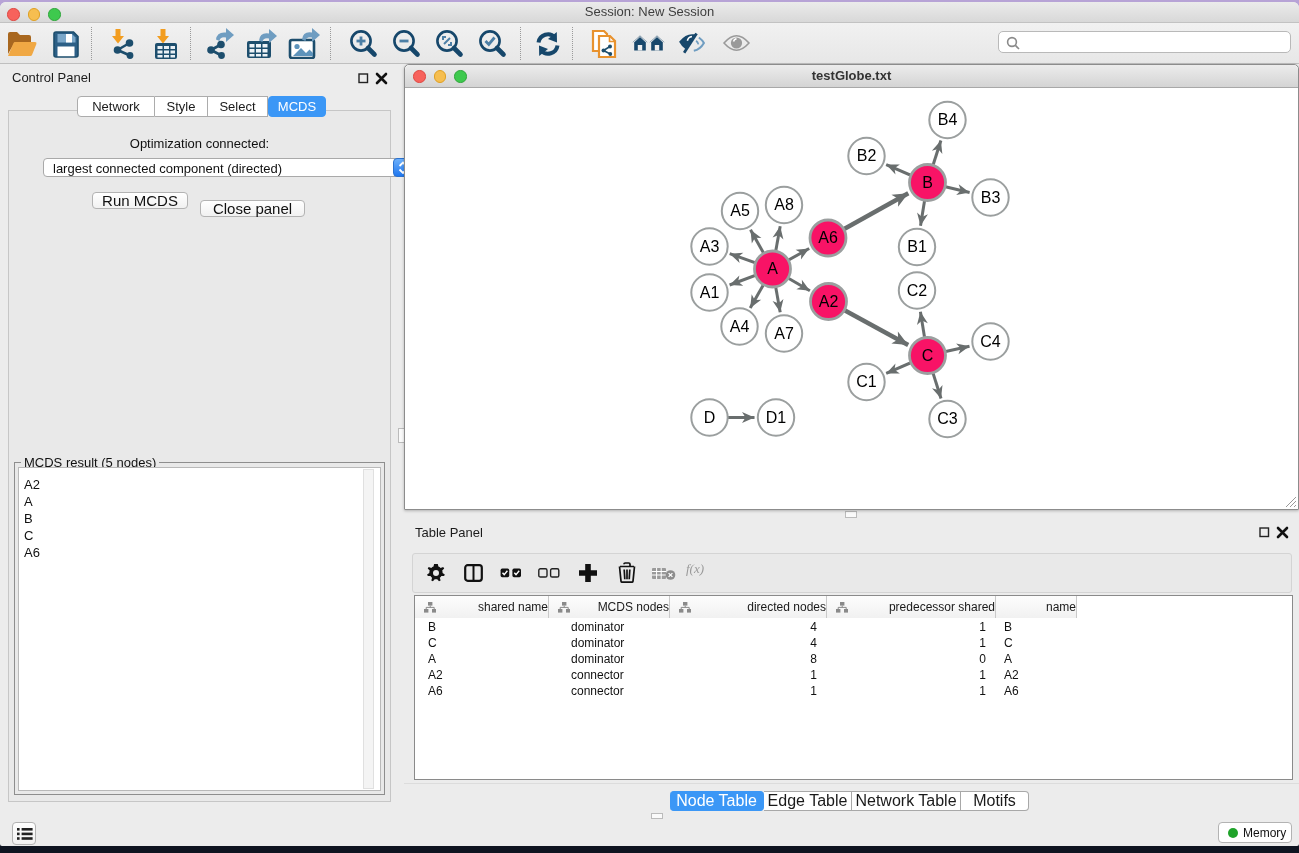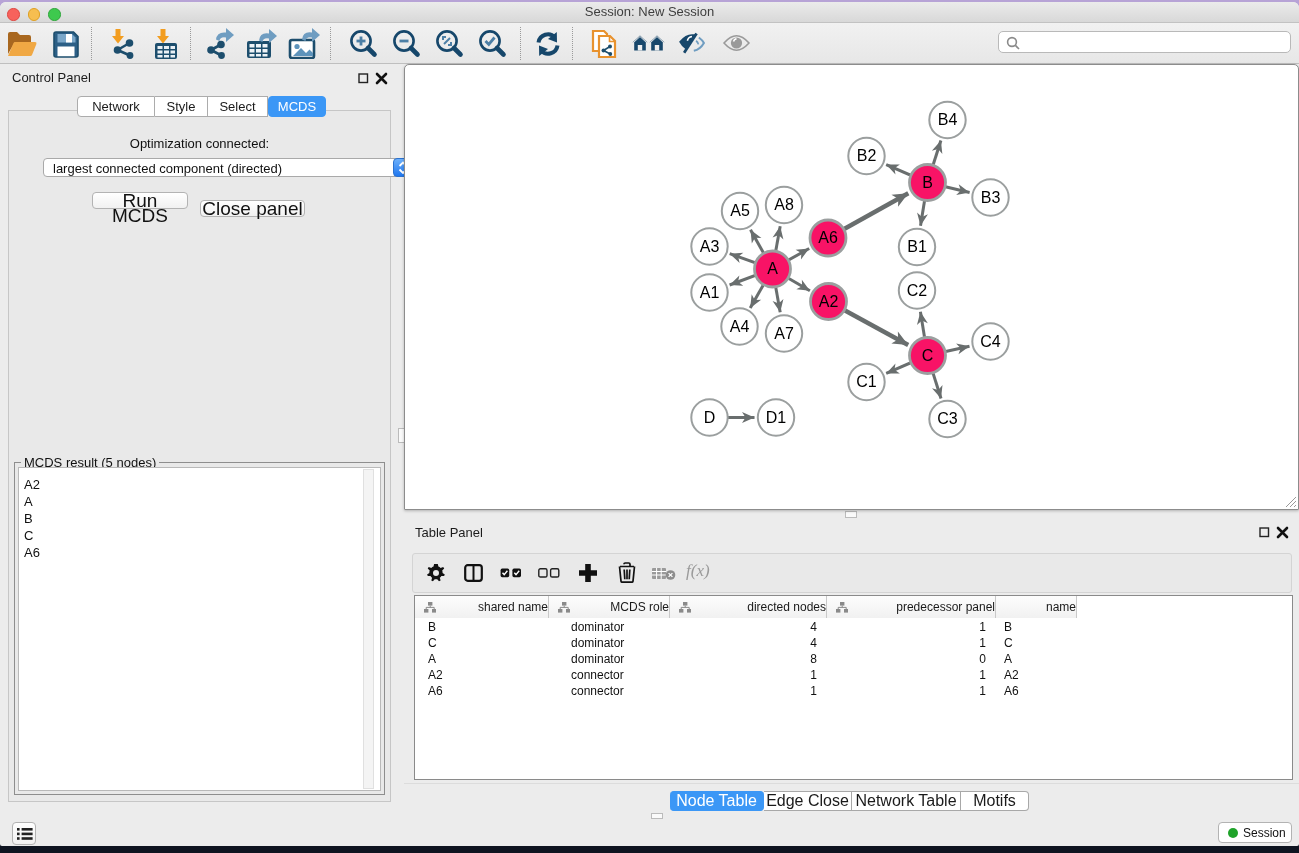--- a/index.html
+++ b/index.html
@@ -9,21 +9,21 @@
 .tl{position:absolute;border-radius:50%;width:12.5px;height:12.5px}
 .title{font-size:13px;color:#3e3e3e;text-align:center;line-height:20px}
 .toolbar{position:absolute;left:0;top:23px;width:1299px;height:41px;background:linear-gradient(#f1f1f1,#e7e7e7);border-bottom:1px solid #bfbfbf}
 .sep{position:absolute;top:4px;height:33px;width:0;border-left:1px dotted #9a9a9a}
 .searchbox{position:absolute;left:998px;top:31px;width:293px;height:22px;background:#fff;border:1px solid #b9b9b9;border-radius:5px}
 .cp-head{position:absolute;left:12px;top:70px;font-size:13px;color:#1c1c1c}
 .tabs{position:absolute;top:96px;height:21px;display:flex;z-index:5}
 .tab{height:21px;background:#fff;border:1px solid #acacac;border-left:none;font-size:13px;color:#1a1a1a;text-align:center;line-height:19px}
 .tabsel{background:#3b97f6;color:#fff;border:1px solid #3b97f6;border-radius:4px}
 .innerpanel{position:absolute;left:8px;top:110px;width:383px;height:692px;background:#e9e9e9;border:1px solid #c6c6c6}
-.btn{position:absolute;background:linear-gradient(#ffffff,#f1f1f1);border:1px solid #b3b3b3;border-radius:4px;font-size:19px;color:#111;text-align:center}
+.btn{position:absolute;background:linear-gradient(#ffffff,#f1f1f1);border:1px solid #b3b3b3;border-radius:4px;font-size:15px;color:#111;text-align:center}
 .fs{position:absolute;left:14px;top:462px;width:371px;height:333px;border:1px solid #8e8e8e}
 .fs-leg{position:absolute;left:6px;top:-8px;background:#e9e9e9;font-size:13px;color:#111;padding:0 3px}
 .listbox{position:absolute;left:3px;top:4px;width:363px;height:324px;background:#fff;border:1px solid #b9b9b9;font-size:13px;color:#111;line-height:17px;padding:8px 0 0 5px}
 .nw{position:absolute;left:404px;top:64px;width:895px;height:446px;background:#fff;border:1px solid #8c8c8c;border-radius:5px 5px 1px 1px;box-shadow:0 1px 3px rgba(0,0,0,.25)}
 .nwtitle{position:absolute;left:0;top:0;width:100%;height:23px;background:linear-gradient(#ececec,#d4d4d4);border-bottom:1px solid #a8a8a8;border-radius:5px 5px 0 0}
 .tp-head{position:absolute;left:415px;top:525px;font-size:13px;color:#1c1c1c}
 .tptoolbar{position:absolute;left:412px;top:553px;width:880px;height:40px;background:#e9e9e9;border:1px solid #d4d4d4;border-radius:3px}
 .tbl{position:absolute;left:414px;top:595px;width:879px;height:185px;background:#fff;border:1px solid #8a8a8a}
 .th{position:absolute;top:0;height:22px;background:linear-gradient(#fdfdfd,#f1f1f1);border-right:1px solid #c9c9c9;font-size:12px;color:#1a1a1a}
 .thtext{position:absolute;top:4px;width:100%;text-align:right;padding-left:14px}
@@ -230,28 +230,34 @@
         <rect x="0" y="5.6" width="2.6" height="2.6"></rect>
         <rect x="0" y="10.2" width="2.6" height="2.6"></rect>
         <rect x="4.6" y="1" width="11" height="2.6"></rect>
         <rect x="4.6" y="5.6" width="11" height="2.6"></rect>
         <rect x="4.6" y="10.2" width="11" height="2.6"></rect>
       </g>
     </svg>
 </div>
 <div class="memb">
     <span style="position:absolute;left:9px;top:5px;width:10px;height:10px;border-radius:50%;background:#1fa32a"></span>
-    <span style="position:absolute;left:24px;top:3px">Session</span>
+    <span style="position:absolute;left:24px;top:3px">Memory</span>
   </div>
 
 <div class="abs" style="left:398px;top:428px;width:7px;height:15px;background:#fafafa;border:1px solid #bbb"></div>
 <div class="abs" style="left:845px;top:511px;width:12px;height:7px;background:#fafafa;border:1px solid #bbb"></div>
 <div class="abs" style="left:651px;top:813px;width:12px;height:6px;background:#fafafa;border:1px solid #bbb"></div>
 
 <div class="nw">
+    <div class="nwtitle">
+      <div class="title" style="line-height:22px;font-weight:700;color:#333">testGlobe.txt</div>
+<div class="tl" style="left:8px;top:5px;background:#f7625c;border:0.5px solid #df4741"></div>
+<div class="tl" style="left:28.5px;top:5px;background:#f6be50;border:0.5px solid #dfa023"></div>
+<div class="tl" style="left:49px;top:5px;background:#3ec94e;border:0.5px solid #2fa63b"></div>
+</div>
 <svg style="position:absolute;right:2px;bottom:2px" width="12" height="12">
       <g stroke="#9a9a9a" stroke-width="1">
         <line x1="2" y1="12" x2="12" y2="2"></line>
         <line x1="6" y1="12" x2="12" y2="6"></line>
         <line x1="10" y1="12" x2="12" y2="10"></line>
       </g>
     </svg>
 </div>
 <svg style="position:absolute;left:405px;top:88px" width="893" height="421" viewBox="405 88 893 421">
 <defs>
@@ -368,21 +374,21 @@
       <g stroke="#fff" stroke-width="1">
         <line x1="0" y1="4.5" x2="14" y2="4.5"></line>
         <line x1="0" y1="8" x2="14" y2="8"></line>
         <line x1="4.6" y1="1" x2="4.6" y2="12"></line>
         <line x1="9.2" y1="1" x2="9.2" y2="12"></line>
       </g>
     </g>
     <circle cx="18.5" cy="8" r="4.8" fill="#8d8d8d"></circle>
     <path d="M16.6,6.1 L20.4,9.9 M20.4,6.1 L16.6,9.9" stroke="#fff" stroke-width="1.3"></path>
   </svg>
-<div class="abs" style="left:686px;top:561px;font-family:'Liberation Serif',serif;font-style:italic;font-size:17px;color:#9a9a9a">f(x)</div>
+<div class="abs" style="left:686px;top:561px;font-family:'Liberation Serif',serif;font-style:italic;font-size:13px;color:#9a9a9a">f(x)</div>
 <div class="tbl">
 <div class="th" style="left:0;width:134px">
       <svg width="12" height="11" style="position:absolute;left:9px;top:6px">
         <g fill="#8a8a8a">
           <rect x="4" y="0" width="4.4" height="3.6"></rect>
           <rect x="0" y="7" width="4.4" height="3.6"></rect>
           <rect x="8" y="7" width="4.4" height="3.6"></rect>
           <path d="M6.2,3.6 L6.2,5.4 M2.2,7 L2.2,5.4 L10.2,5.4 L10.2,7" stroke="#8a8a8a" stroke-width="1" fill="none"></path>
         </g>
       </svg>
@@ -390,21 +396,21 @@
     </div>
 <div class="th" style="left:134px;width:121px">
       <svg width="12" height="11" style="position:absolute;left:9px;top:6px">
         <g fill="#8a8a8a">
           <rect x="4" y="0" width="4.4" height="3.6"></rect>
           <rect x="0" y="7" width="4.4" height="3.6"></rect>
           <rect x="8" y="7" width="4.4" height="3.6"></rect>
           <path d="M6.2,3.6 L6.2,5.4 M2.2,7 L2.2,5.4 L10.2,5.4 L10.2,7" stroke="#8a8a8a" stroke-width="1" fill="none"></path>
         </g>
       </svg>
-      <div class="thtext">MCDS role</div>
+      <div class="thtext">MCDS nodes</div>
     </div>
 <div class="th" style="left:255px;width:157px">
       <svg width="12" height="11" style="position:absolute;left:9px;top:6px">
         <g fill="#8a8a8a">
           <rect x="4" y="0" width="4.4" height="3.6"></rect>
           <rect x="0" y="7" width="4.4" height="3.6"></rect>
           <rect x="8" y="7" width="4.4" height="3.6"></rect>
           <path d="M6.2,3.6 L6.2,5.4 M2.2,7 L2.2,5.4 L10.2,5.4 L10.2,7" stroke="#8a8a8a" stroke-width="1" fill="none"></path>
         </g>
       </svg>
@@ -412,21 +418,21 @@
     </div>
 <div class="th" style="left:412px;width:169px">
       <svg width="12" height="11" style="position:absolute;left:9px;top:6px">
         <g fill="#8a8a8a">
           <rect x="4" y="0" width="4.4" height="3.6"></rect>
           <rect x="0" y="7" width="4.4" height="3.6"></rect>
           <rect x="8" y="7" width="4.4" height="3.6"></rect>
           <path d="M6.2,3.6 L6.2,5.4 M2.2,7 L2.2,5.4 L10.2,5.4 L10.2,7" stroke="#8a8a8a" stroke-width="1" fill="none"></path>
         </g>
       </svg>
-      <div class="thtext">predecessor panel</div>
+      <div class="thtext">predecessor shared</div>
     </div>
 <div class="th" style="left:581px;width:81px">
       <div class="thtext" style="padding-left:0">name</div>
     </div>
 <div class="row" style="left:13px;top:23px">B</div>
     <div class="row" style="left:156px;top:23px">dominator</div>
     <div class="row" style="left:260px;top:23px;width:142px;text-align:right">4</div>
     <div class="row" style="left:420px;top:23px;width:151px;text-align:right">1</div>
     <div class="row" style="left:589px;top:23px">B</div>
 <div class="row" style="left:13px;top:39px">C</div>
@@ -445,16 +451,16 @@
     <div class="row" style="left:420px;top:71px;width:151px;text-align:right">1</div>
     <div class="row" style="left:589px;top:71px">A2</div>
 <div class="row" style="left:13px;top:87px">A6</div>
     <div class="row" style="left:156px;top:87px">connector</div>
     <div class="row" style="left:260px;top:87px;width:142px;text-align:right">1</div>
     <div class="row" style="left:420px;top:87px;width:151px;text-align:right">1</div>
     <div class="row" style="left:589px;top:87px">A6</div>
 </div>
 <div class="btabs" style="left:670px">
 <div class="btab tabsel" style="width:94px;border-radius:4px">Node Table</div>
-<div class="btab" style="width:88px">Edge Close</div>
+<div class="btab" style="width:88px">Edge Table</div>
 <div class="btab" style="width:109px">Network Table</div>
 <div class="btab" style="width:68px;border-radius:0 4px 4px 0">Motifs</div>
 </div>
 
 </body></html>

